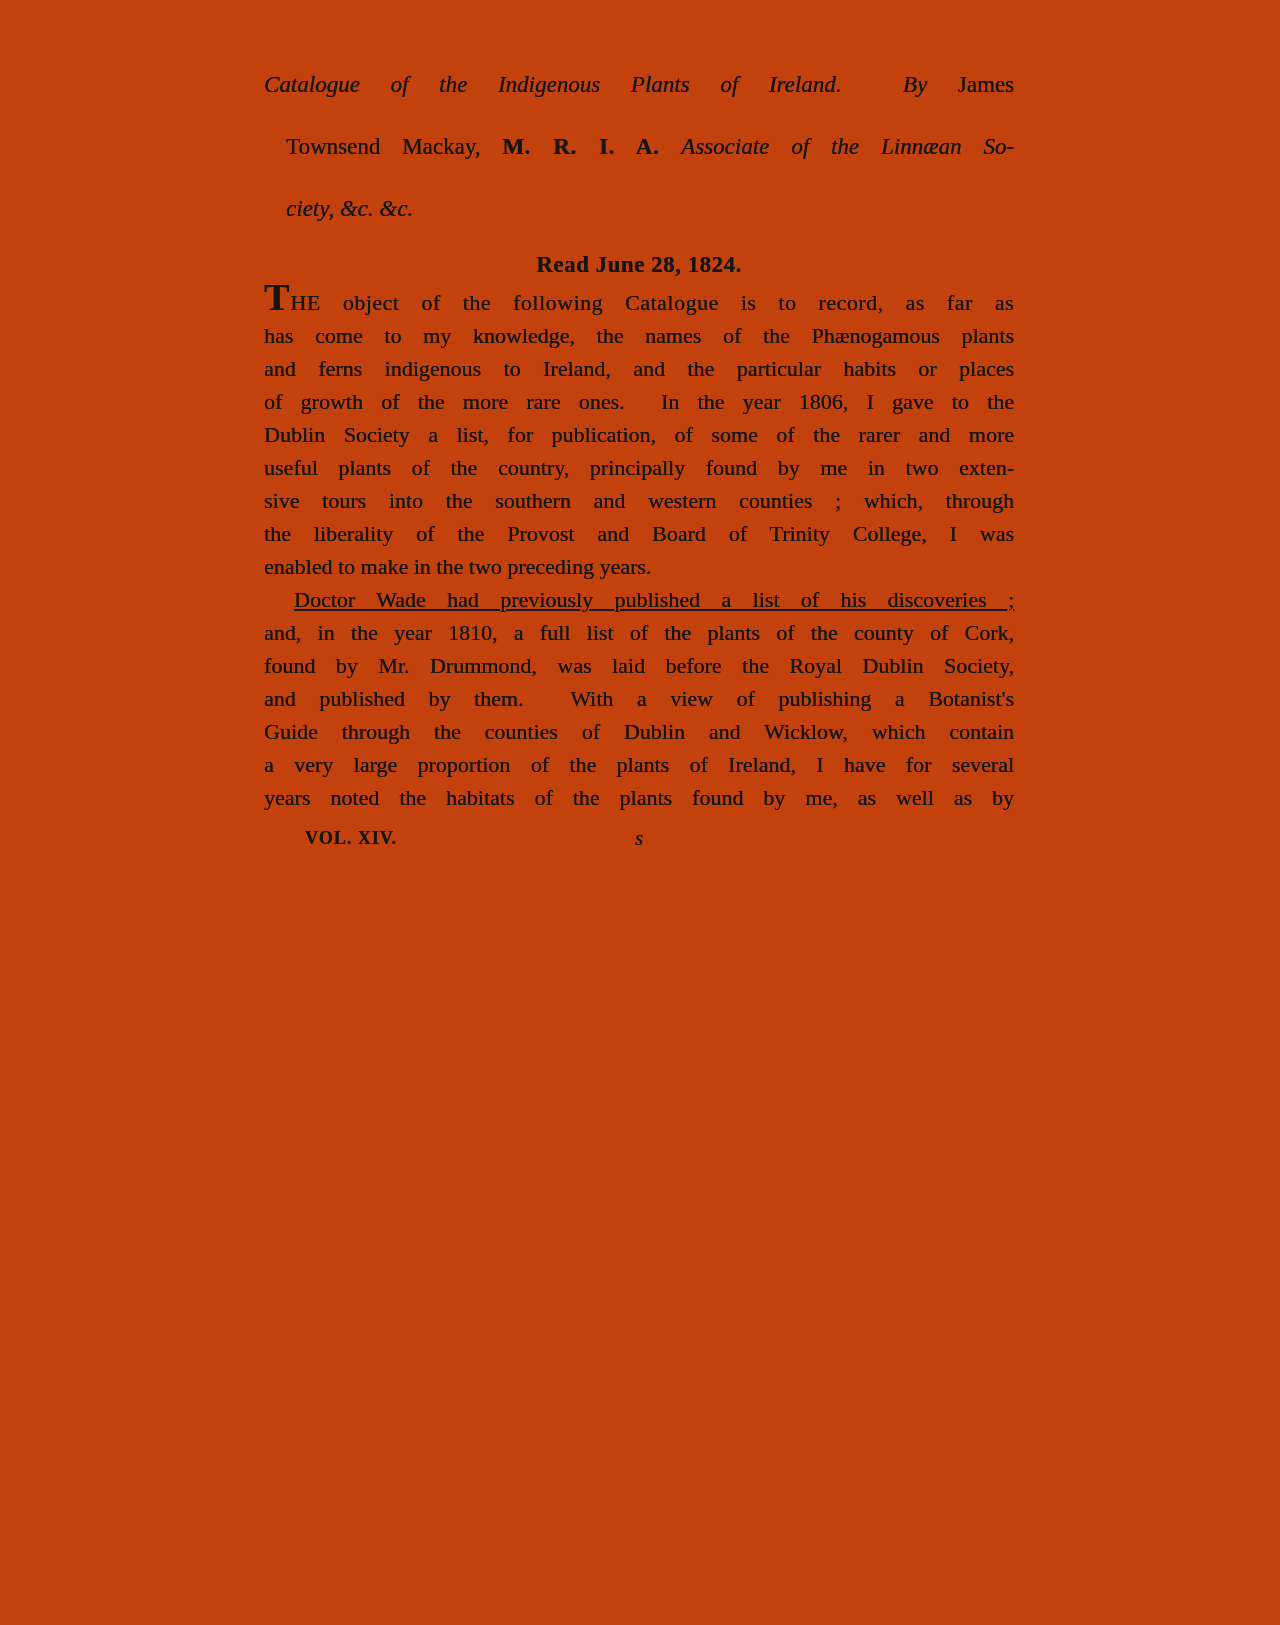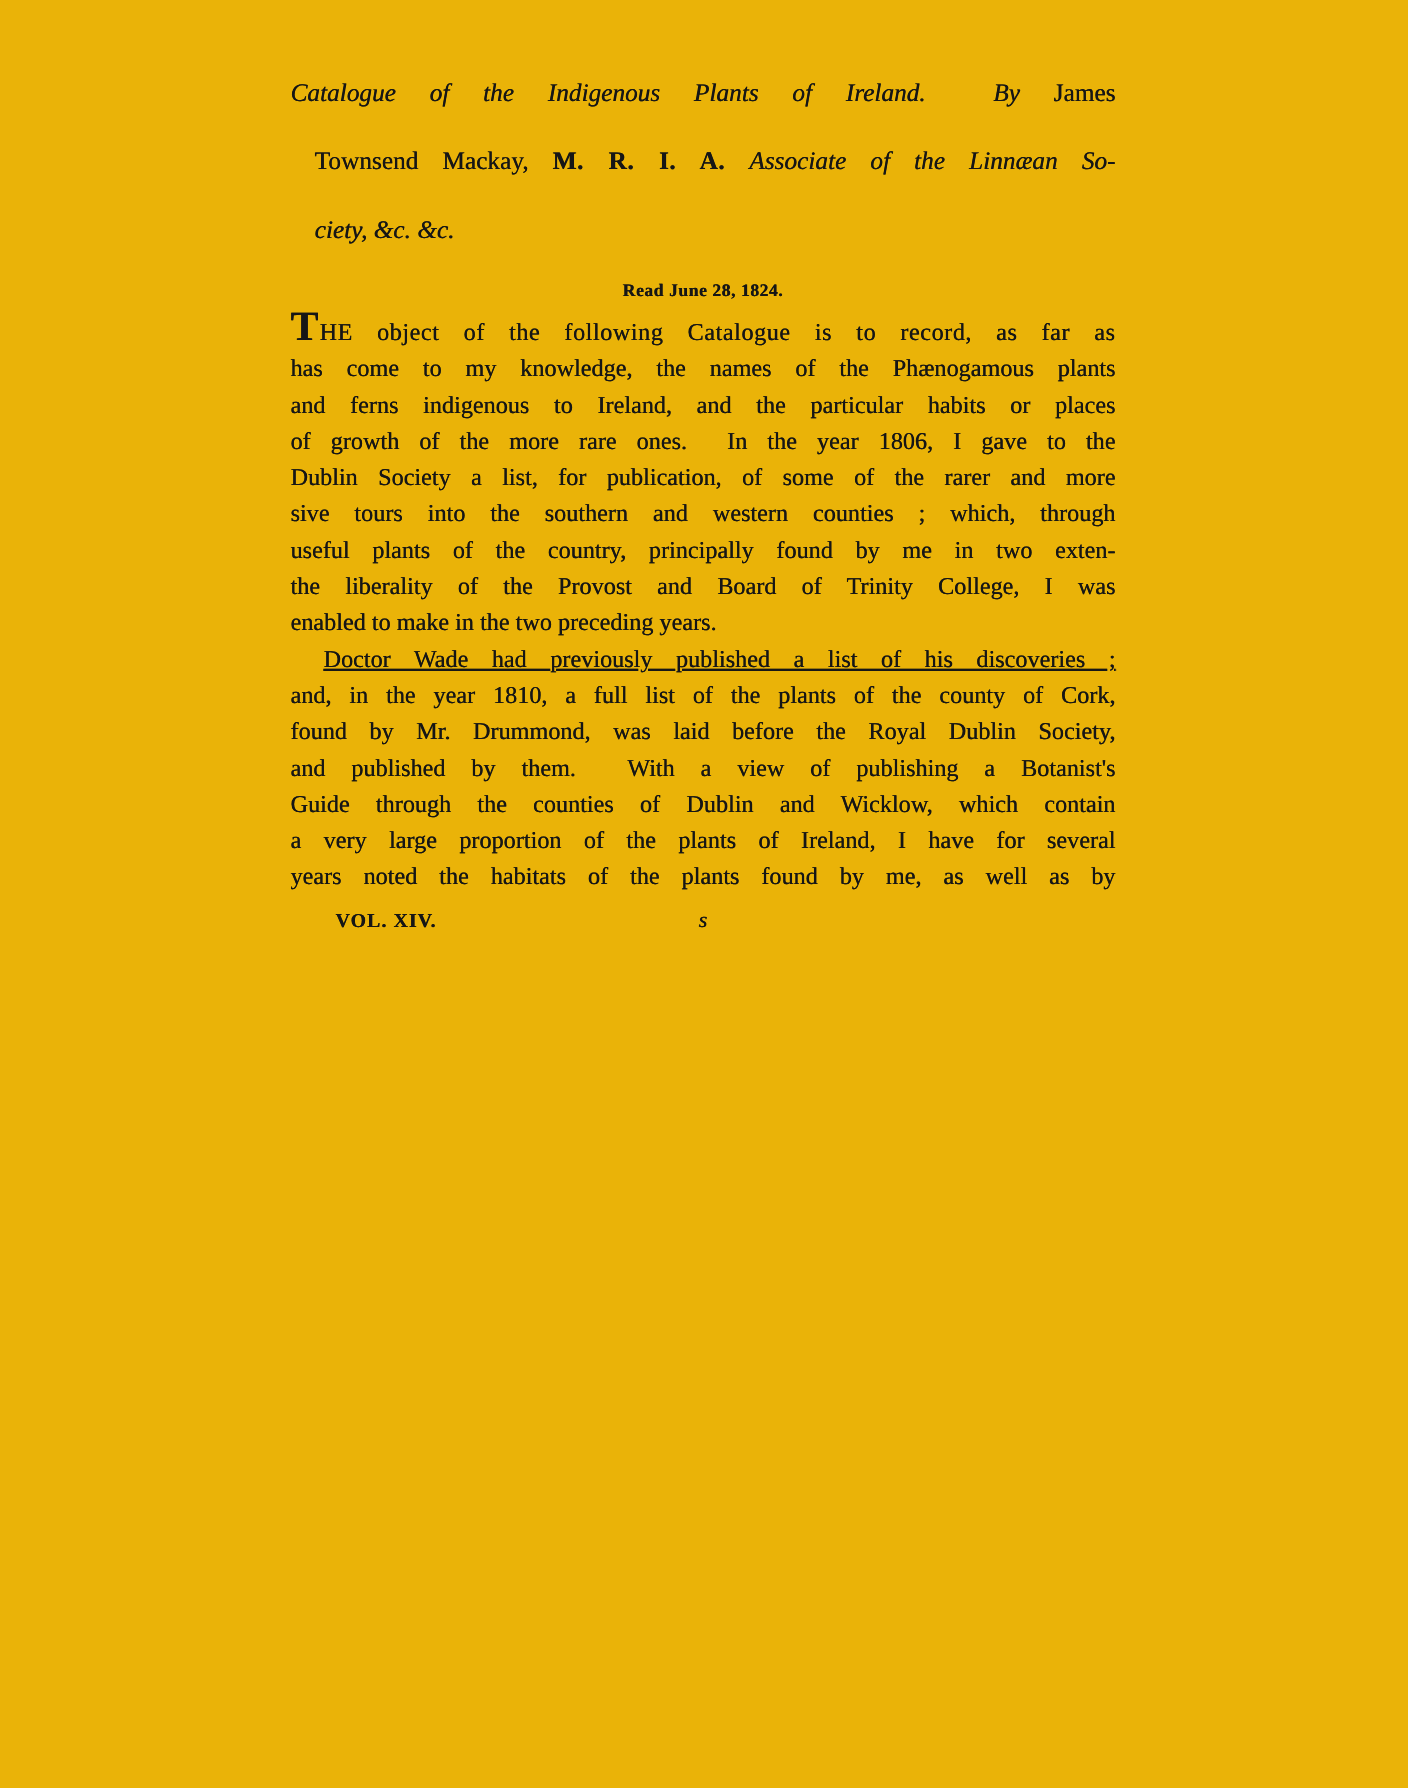--- a/index.html
+++ b/index.html
@@ -5,21 +5,21 @@
 <style>
   html, body {
     margin: 0;
     padding: 0;
     background: #ffffff;
   }
   .page {
     position: relative;
     width: 1280px;
     height: 1625px;
-    background: #eab308;
+    background: #c2410c;
     overflow: hidden;
     font-family: "Liberation Serif", "DejaVu Serif", serif;
     color: #161616;
   }
   .content {
     position: absolute;
     left: 264px;
     top: 66px;
     width: 750px;
     text-shadow: 0.3px 0 0 currentColor; 
@@ -36,21 +36,21 @@
   }
   .h-line.h-indent { padding-left: 22px; margin-top: 24px; }
   .h-line.h-last { text-align-last: left; }
   .it { font-style: italic; }
   .rm { font-style: normal; }
   .hon { font-style: normal; font-weight: 700; letter-spacing: 0.5px; }
 
   
   .read-line {
     margin-top: 20px;
-    font-size: 16px;
+    font-size: 23px;
     line-height: 33px;
     font-weight: 700;
     text-align: center;
     letter-spacing: 0.5px;
   }
 
   
   .body-block { }
   .line {
     font-size: 22px;
@@ -111,22 +111,22 @@
     <div class="read-line">Read June 28, 1824.</div>
 
     <div class="body-block">
       <div class="para">
         <div class="line lead-line"><span class="drop-initial">T</span><span class="lead-caps">HE object of the following Catalogue is to record, as far as</span></div>
         <div class="para1-lines">
             <div class="line">has come to my knowledge, the names of the Phænogamous plants</div>
             <div class="line">and ferns indigenous to Ireland, and the particular habits or places</div>
             <div class="line">of growth of the more rare ones.  In the year 1806, I gave to the</div>
             <div class="line">Dublin Society a list, for publication, of some of the rarer and more</div>
+            <div class="line">useful plants of the country, principally found by me in two exten-</div>
             <div class="line">sive tours into the southern and western counties ; which, through</div>
-            <div class="line">useful plants of the country, principally found by me in two exten-</div>
             <div class="line">the liberality of the Provost and Board of Trinity College, I was</div>
             <div class="line">enabled to make in the two preceding years.</div>
           </div>
       </div>
       <div class="para">
         <div class="para2-lines">
             <div class="line">Doctor Wade had previously published a list of his discoveries ;</div>
             <div class="line">and, in the year 1810, a full list of the plants of the county of Cork,</div>
             <div class="line">found by Mr. Drummond, was laid before the Royal Dublin Society,</div>
             <div class="line">and published by them.  With a view of publishing a Botanist's</div>

